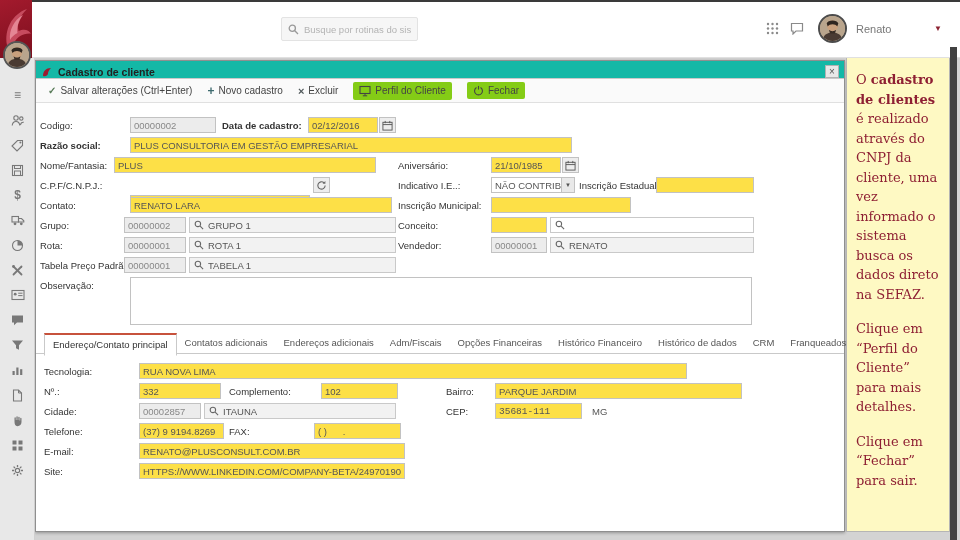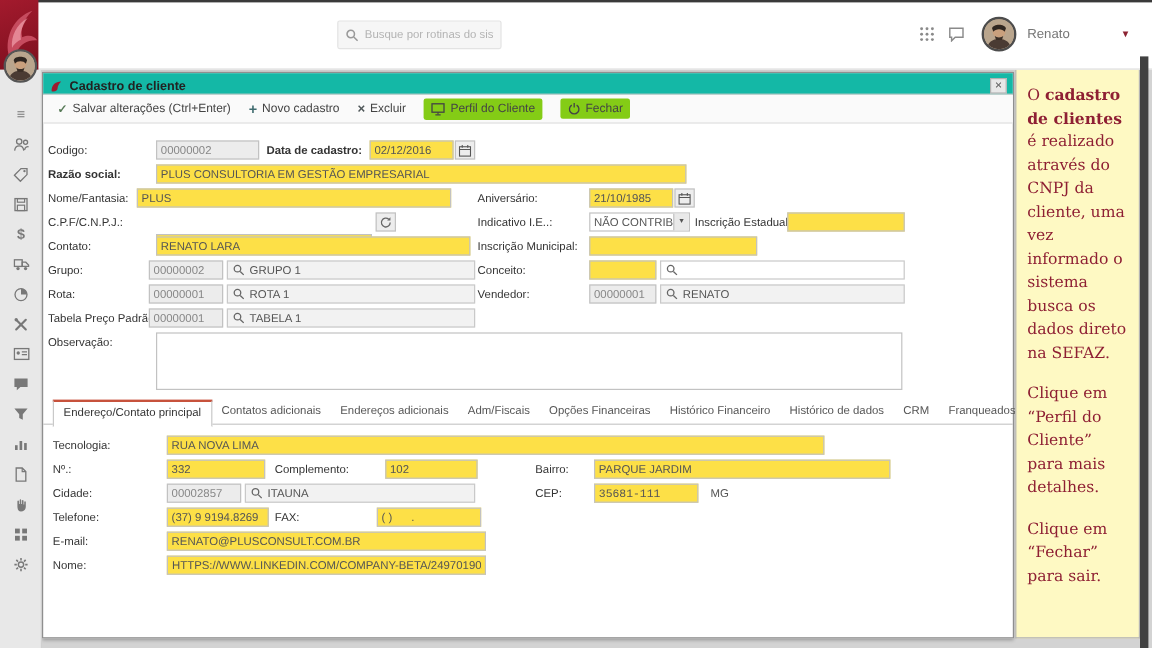--- a/index.html
+++ b/index.html
@@ -439,21 +439,21 @@
   <span class="uftxt" style="left:556px;top:345px">MG</span>
 
   <span class="lbl" style="left:8px;top:365px">Telefone:</span>
   <input class="inp" style="left: 103px; top: 362px; width: 85px;" value="(37) 9 9194.8269">
   <span class="lbl" style="left:193px;top:365px">FAX:</span>
   <input class="inp" style="left: 278px; top: 362px; width: 87px;" value="( )      .">
 
   <span class="lbl" style="left:8px;top:385px">E-mail:</span>
   <input class="inp" style="left: 103px; top: 382px; width: 266px;" value="RENATO@PLUSCONSULT.COM.BR">
 
-  <span class="lbl" style="left:8px;top:405px">Nome:</span>
+  <span class="lbl" style="left:8px;top:405px">Site:</span>
   <input class="inp" style="left: 103px; top: 402px; width: 266px;" value="HTTPS://WWW.LINKEDIN.COM/COMPANY-BETA/24970190/">
 </section>
 
 <aside class="help">
   <p><span>O </span><b>cadastro de clientes</b><span> é realizado através do CNPJ da cliente, uma vez informado o sistema busca os dados direto na SEFAZ.</span></p>
   <p>Clique em “Perfil do Cliente” para mais detalhes.</p>
   <p>Clique em “Fechar” para sair.</p>
 </aside>
 
 <div class="scrollbar"></div>

